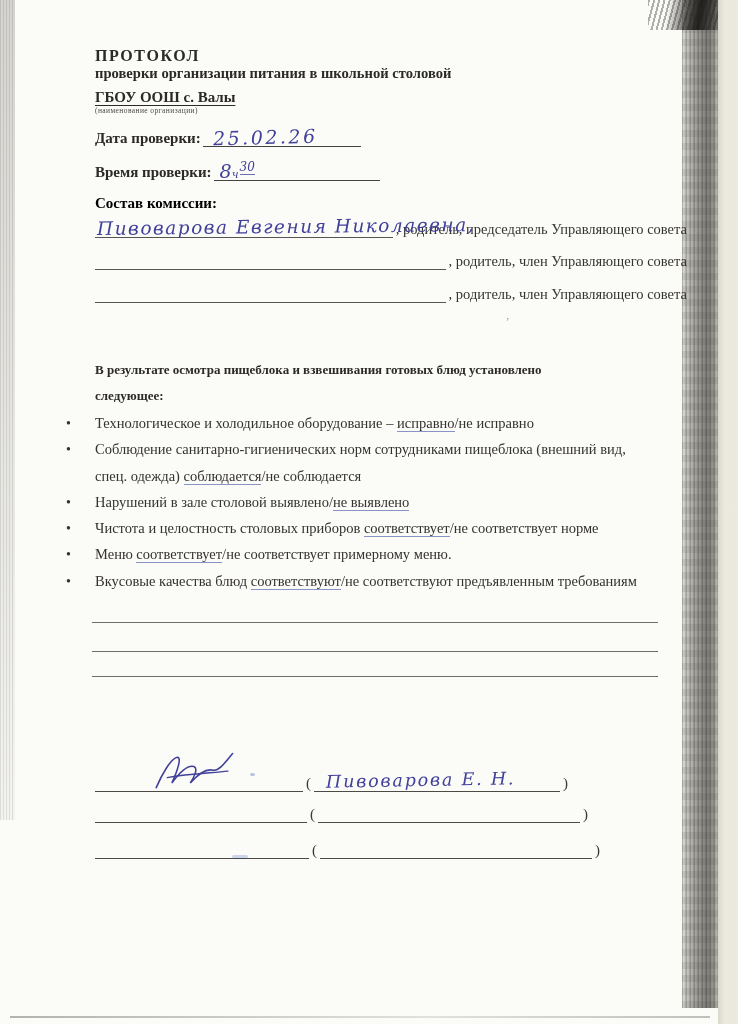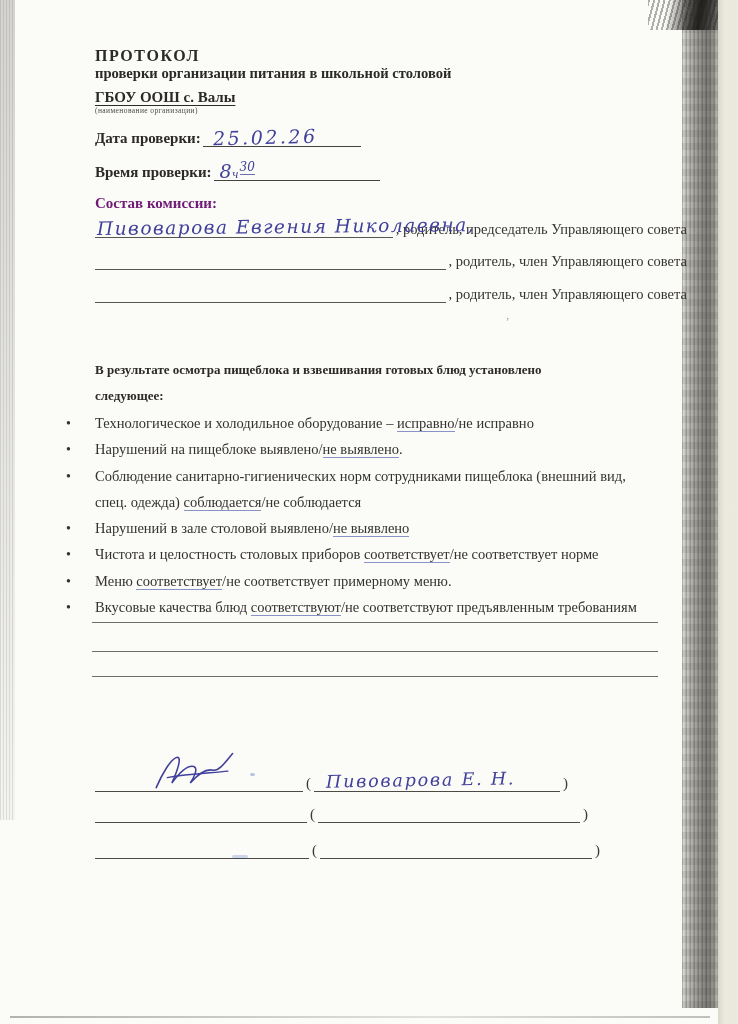--- a/index.html
+++ b/index.html
@@ -64,21 +64,21 @@
   .hand-date{position:absolute;left:10px;bottom:-2px;font-size:19px;letter-spacing:2.5px;
       transform:rotate(-1.5deg);white-space:nowrap;}
   .hand-time{position:absolute;left:6px;bottom:-2px;font-size:19px;white-space:nowrap;}
   .hand-time .unit{font-size:11px;}
   .hand-time sup{font-size:12px;border-bottom:1.2px solid #6f6fae;margin-left:1px;}
   .hand-name{position:absolute;left:2px;bottom:0;font-size:18.5px;letter-spacing:1.5px;
       white-space:nowrap;transform:rotate(-.6deg);}
   .hand-signame{position:absolute;left:12px;bottom:1px;font-size:17.5px;letter-spacing:1.8px;
       white-space:nowrap;transform:rotate(-1deg);}
 
-  .comm-heading{position:absolute;left:95px;top:195px;font-size:15px;font-weight:bold;color:#701a75;}
+  .comm-heading{position:absolute;left:95px;top:195px;font-size:15px;font-weight:bold;color:#000000;}
   .comm-row{position:absolute;left:95px;width:592px;display:flex;align-items:flex-end;
       font-size:14.5px;text-align:center;}
   .comm-line{flex:1;border-bottom:1px solid #57554f;height:100%;position:relative;}
   .comm-role{white-space:nowrap;padding-left:3px;color:#363430;}
   .cr1{top:212px;height:26px;} .cr2{top:244px;height:26px;} .cr3{top:277px;height:26px;}
 
   .findings{position:absolute;left:95px;top:357px;width:564px;}
   .findings-heading{font-size:13px;font-weight:bold;line-height:26px;white-space:pre-line;color:#2c2a26;}
   .findings ul{margin:1px 0 0 0;padding:0;list-style:none;}
   .findings li{position:relative;font-size:14.5px;line-height:26.3px;white-space:pre-line;color:#34322e;}
@@ -145,21 +145,20 @@
         <span class="hand hand-name"></span>
       </span>
       <span class="comm-role">, родитель, член Управляющего совета</span>
   </div>
 
   <div class="findings">
     <div class="findings-heading">В результате осмотра пищеблока и взвешивания готовых блюд установлено
 следующее:</div>
     <ul>
       <li><span>Технологическое и холодильное оборудование – </span><span class="choice">исправно</span><span>/не исправно</span></li>
-      <li><span>Нарушений на пищеблоке выявлено/</span><span class="choice">не выявлено</span><span>.</span></li>
       <li><span>Соблюдение санитарно-гигиенических норм сотрудниками пищеблока (внешний вид,
 спец. одежда) </span><span class="choice">соблюдается</span><span>/не соблюдается</span></li>
       <li><span>Нарушений в зале столовой выявлено/</span><span class="choice">не выявлено</span><span></span></li>
       <li><span>Чистота и целостность столовых приборов </span><span class="choice">соответствует</span><span>/не соответствует норме</span></li>
       <li><span>Меню </span><span class="choice">соответствует</span><span>/не соответствует примерному меню.</span></li>
       <li><span>Вкусовые качества блюд </span><span class="choice">соответствуют</span><span>/не соответствуют предъявленным требованиям</span></li>
     </ul>
   </div>
 
   <div class="rline rl1"></div>

